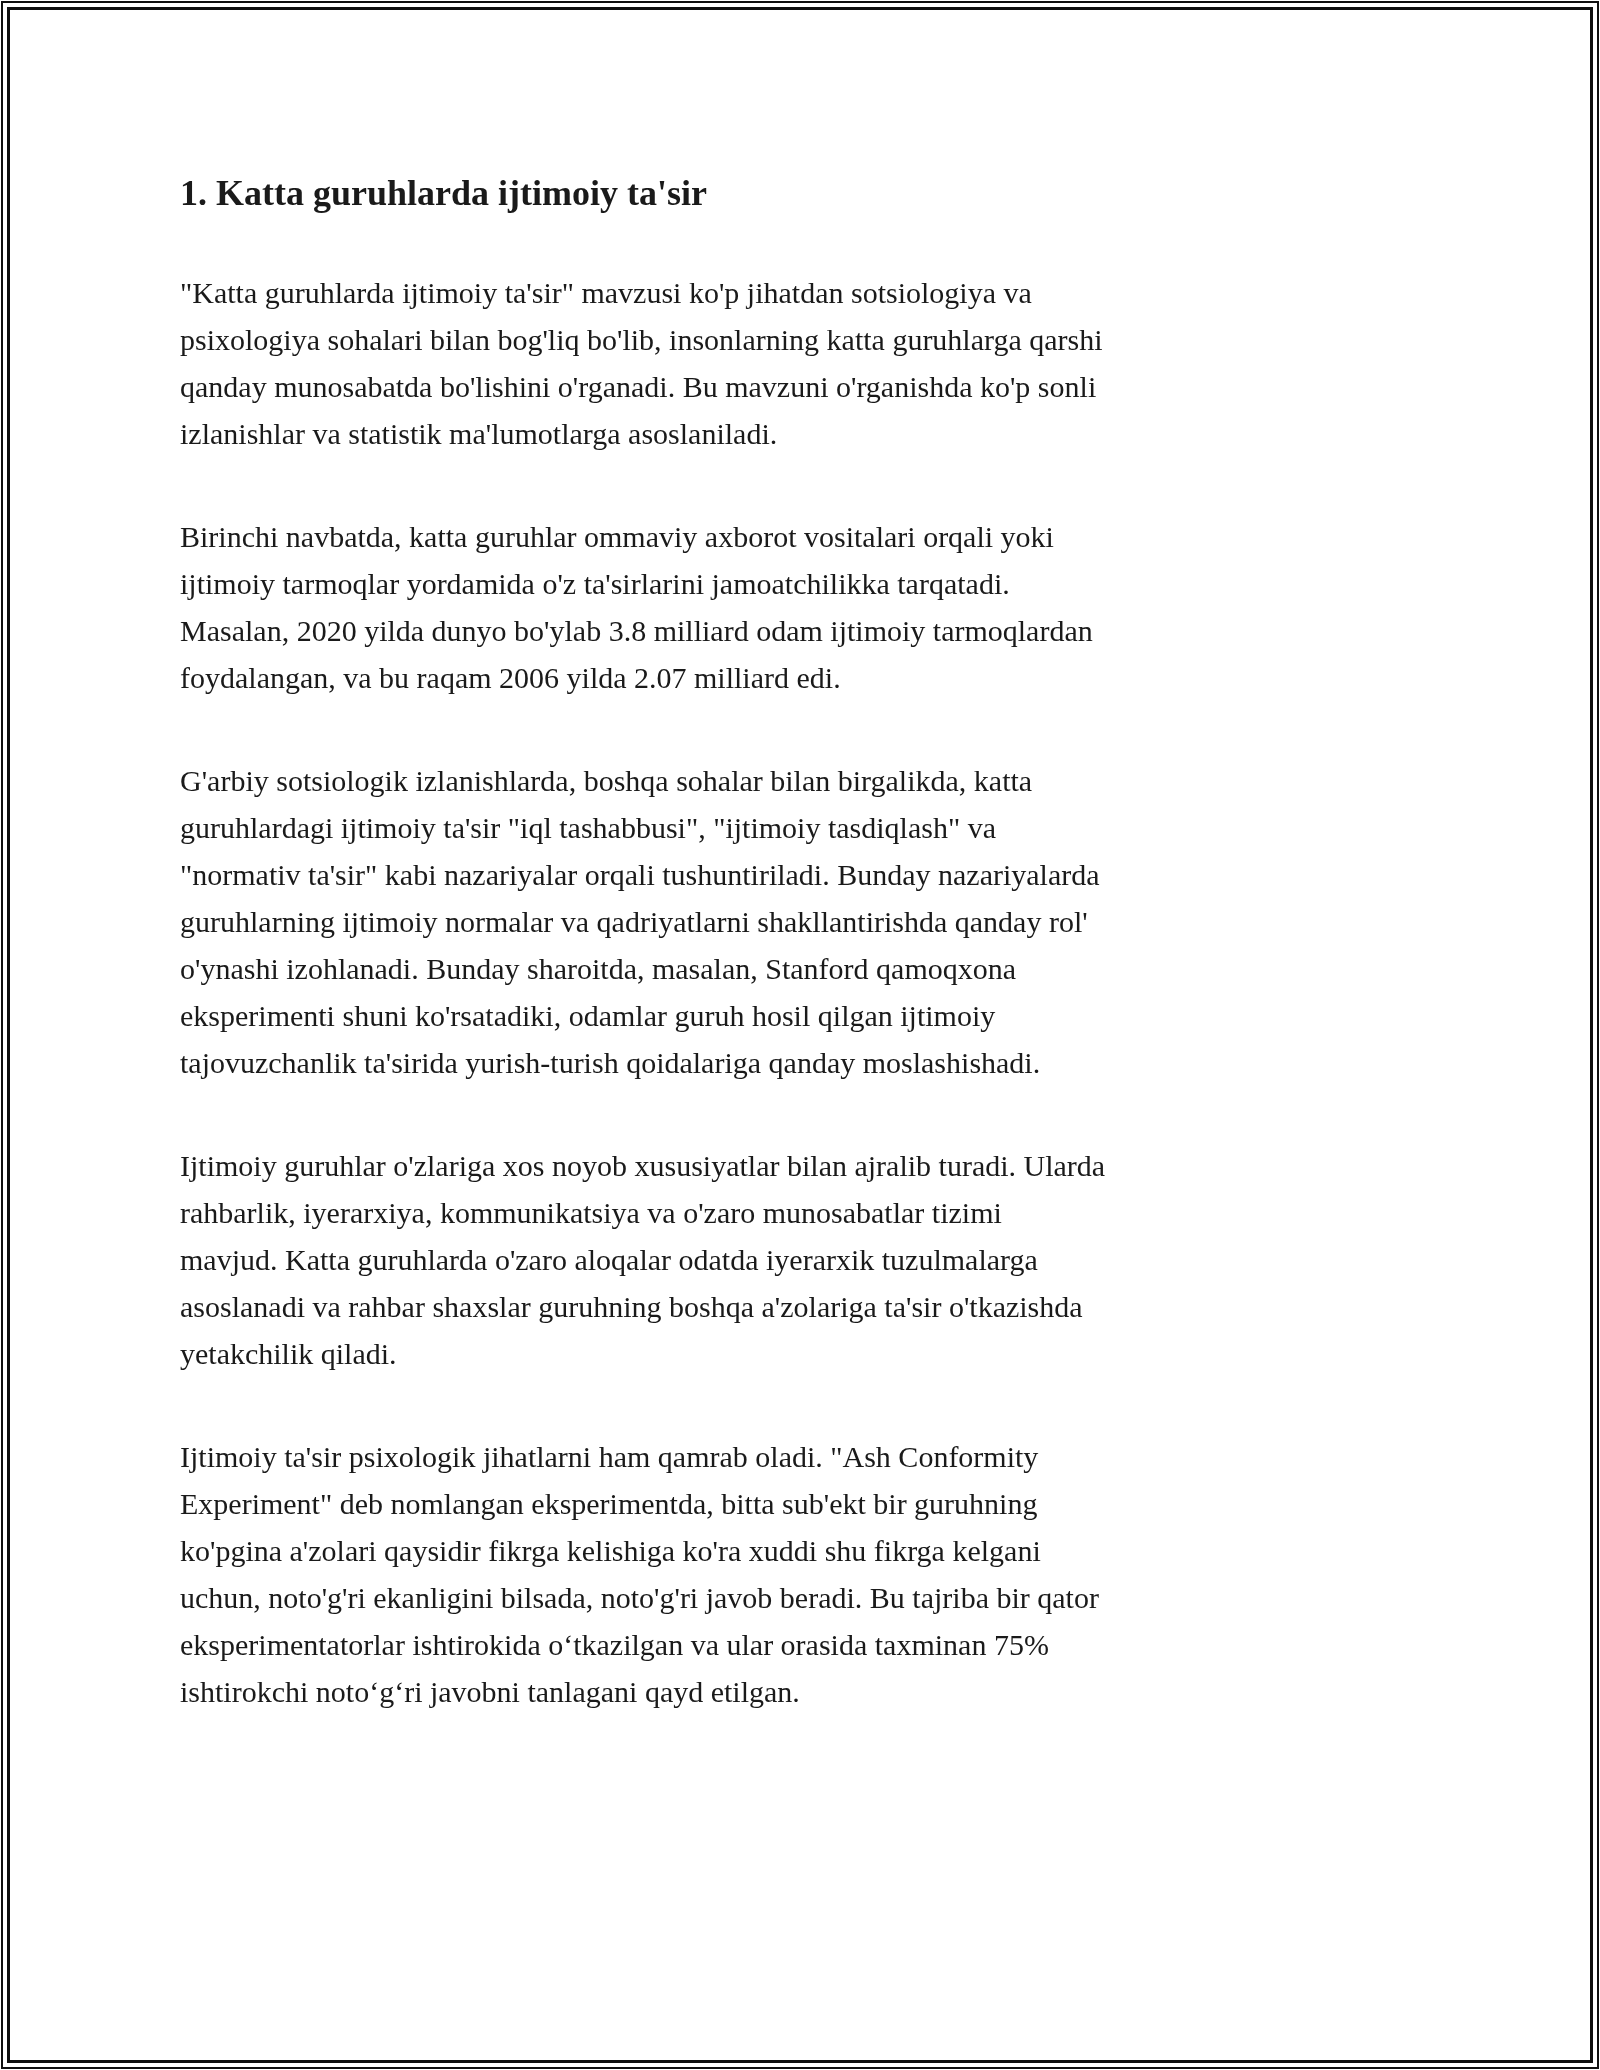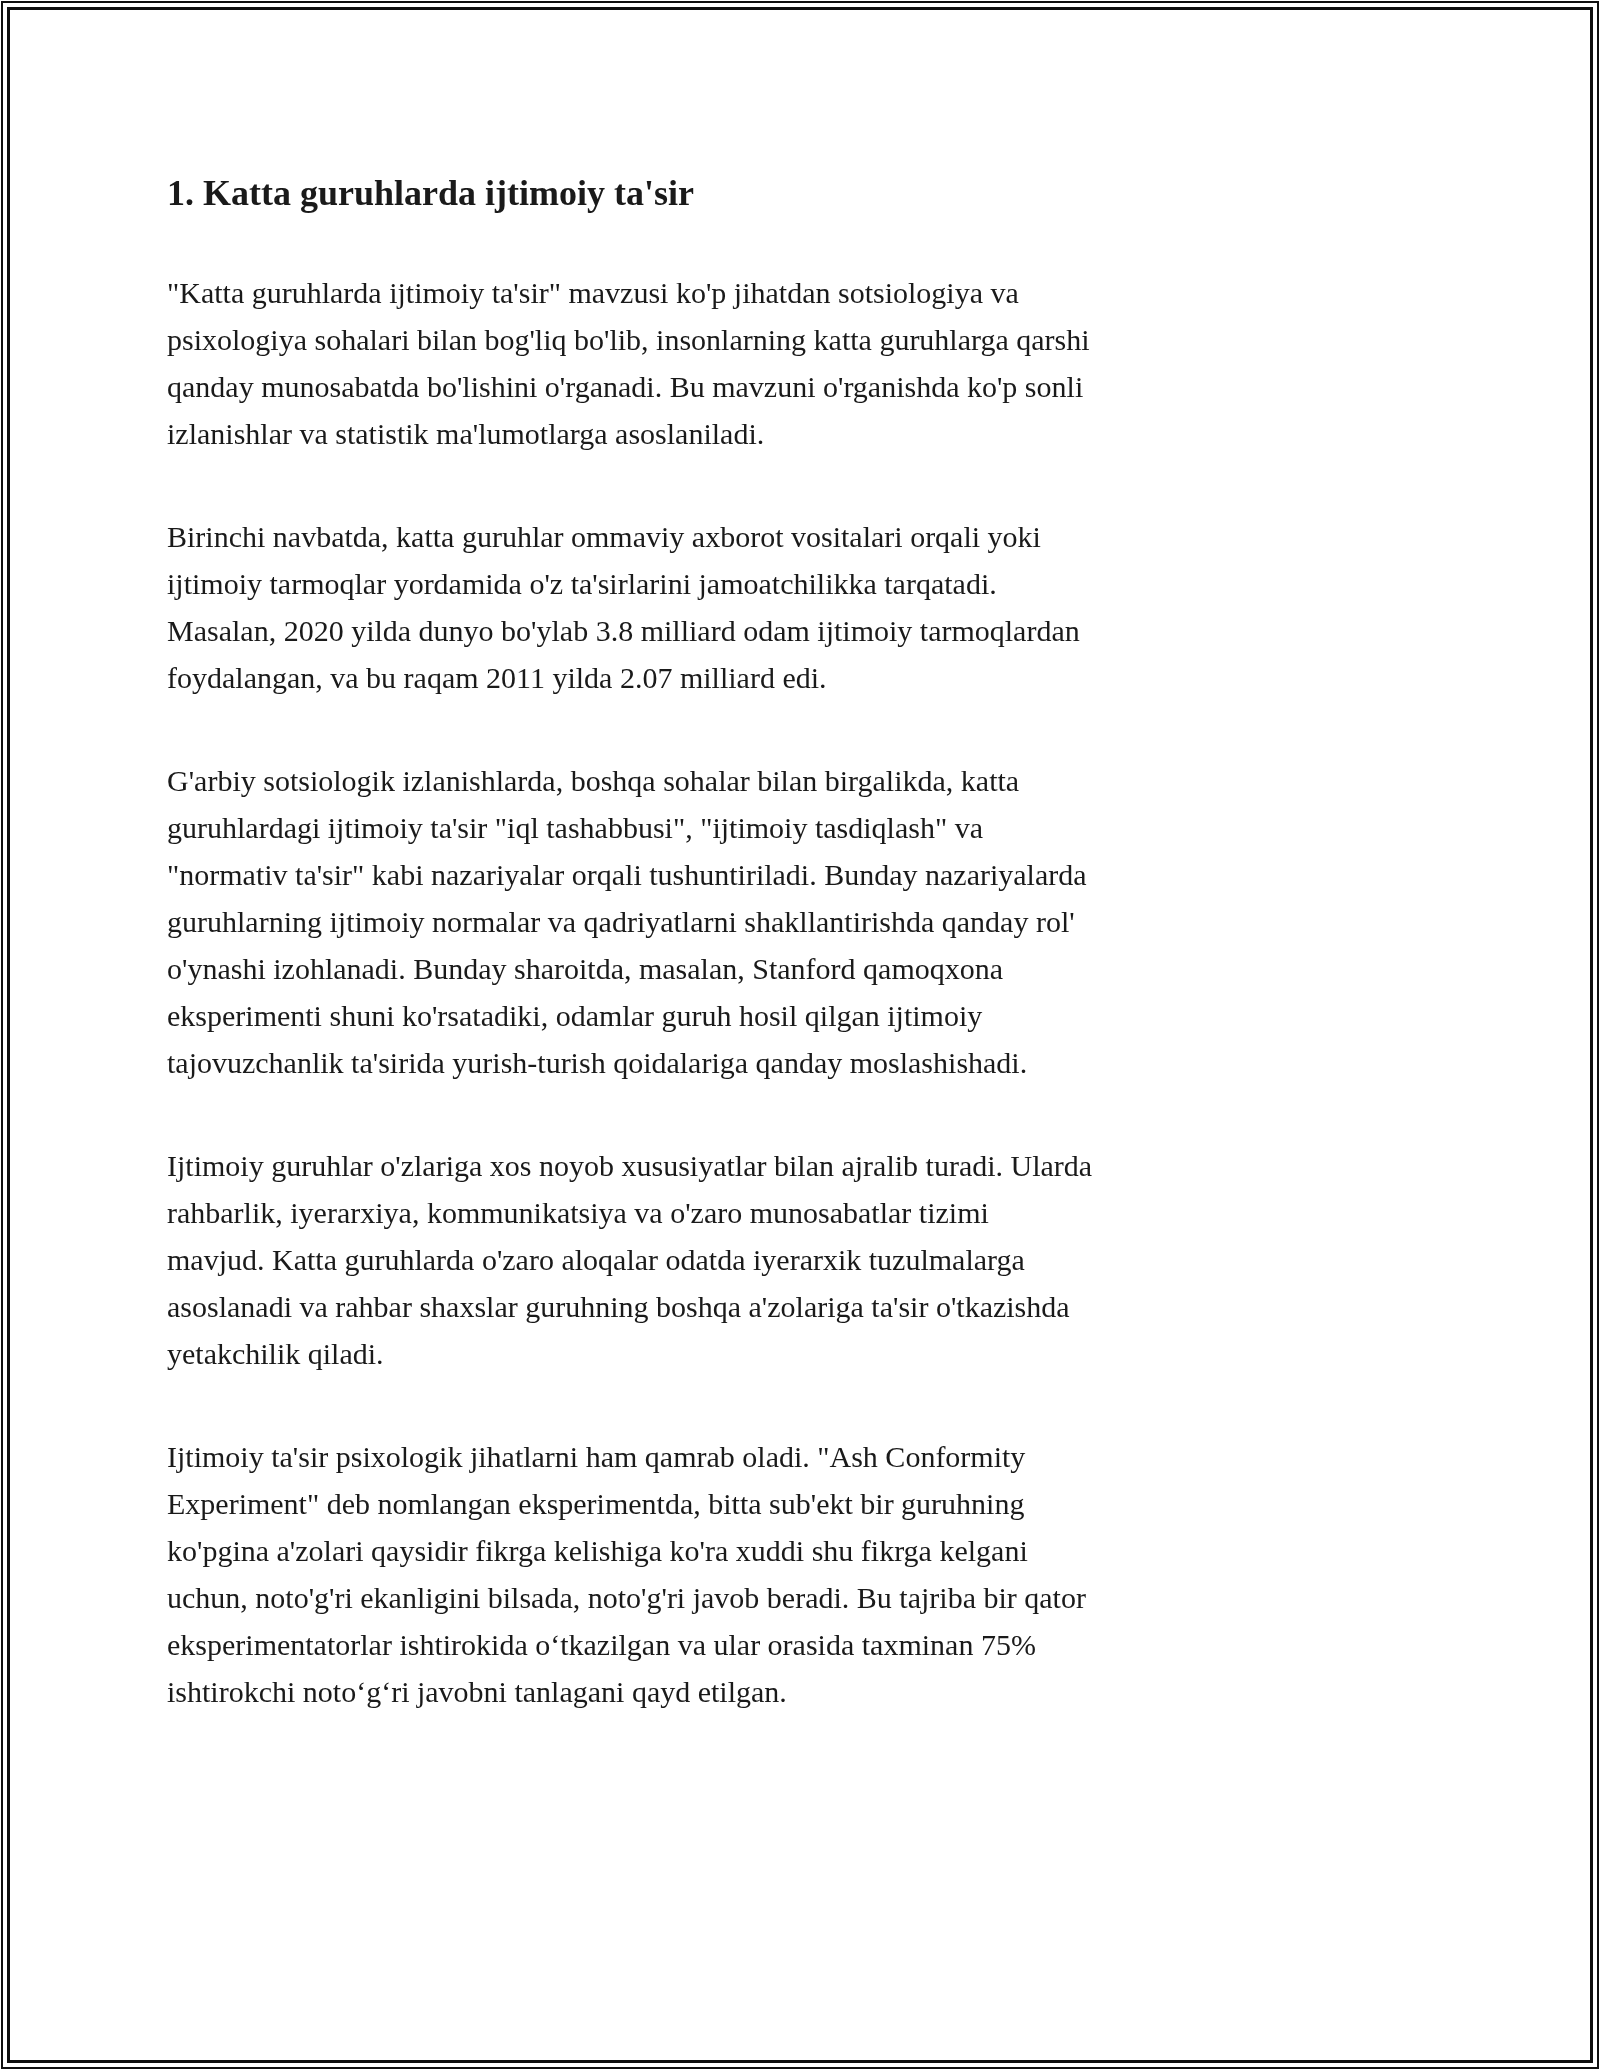--- a/index.html
+++ b/index.html
@@ -22,21 +22,21 @@
     pointer-events: none;
   }
   .frame-inner {
     position: absolute;
     inset: 7px;
     border: 3px solid #0f0f0f;
     pointer-events: none;
   }
   .content {
     position: absolute;
-    left: 167px;
+    left: 180px;
     top: 172px;
     width: 1280px;
     font-family: Liberation Serif, serif;
   }
   h1.doc-title {
     font-size: 36px;
     line-height: 42px;
     font-weight: bold;
     margin: 0 0 55px 0;
     letter-spacing: 0px;
@@ -58,21 +58,21 @@
   <h1 class="doc-title">1. Katta guruhlarda ijtimoiy ta'sir</h1>
 
   <p class="doc-paragraph">"Katta guruhlarda ijtimoiy ta'sir" mavzusi ko'p jihatdan sotsiologiya va
 psixologiya sohalari bilan bog'liq bo'lib, insonlarning katta guruhlarga qarshi
 qanday munosabatda bo'lishini o'rganadi. Bu mavzuni o'rganishda ko'p sonli
 izlanishlar va statistik ma'lumotlarga asoslaniladi.</p>
 
   <p class="doc-paragraph">Birinchi navbatda, katta guruhlar ommaviy axborot vositalari orqali yoki
 ijtimoiy tarmoqlar yordamida o'z ta'sirlarini jamoatchilikka tarqatadi.
 Masalan, 2020 yilda dunyo bo'ylab 3.8 milliard odam ijtimoiy tarmoqlardan
-foydalangan, va bu raqam 2011 yilda 2.07 milliard edi.</p>
+foydalangan, va bu raqam 2006 yilda 2.07 milliard edi.</p>
 
   <p class="doc-paragraph">G'arbiy sotsiologik izlanishlarda, boshqa sohalar bilan birgalikda, katta
 guruhlardagi ijtimoiy ta'sir "iql tashabbusi", "ijtimoiy tasdiqlash" va
 "normativ ta'sir" kabi nazariyalar orqali tushuntiriladi. Bunday nazariyalarda
 guruhlarning ijtimoiy normalar va qadriyatlarni shakllantirishda qanday rol'
 o'ynashi izohlanadi. Bunday sharoitda, masalan, Stanford qamoqxona
 eksperimenti shuni ko'rsatadiki, odamlar guruh hosil qilgan ijtimoiy
 tajovuzchanlik ta'sirida yurish-turish qoidalariga qanday moslashishadi.</p>
 
   <p class="doc-paragraph">Ijtimoiy guruhlar o'zlariga xos noyob xususiyatlar bilan ajralib turadi. Ularda

